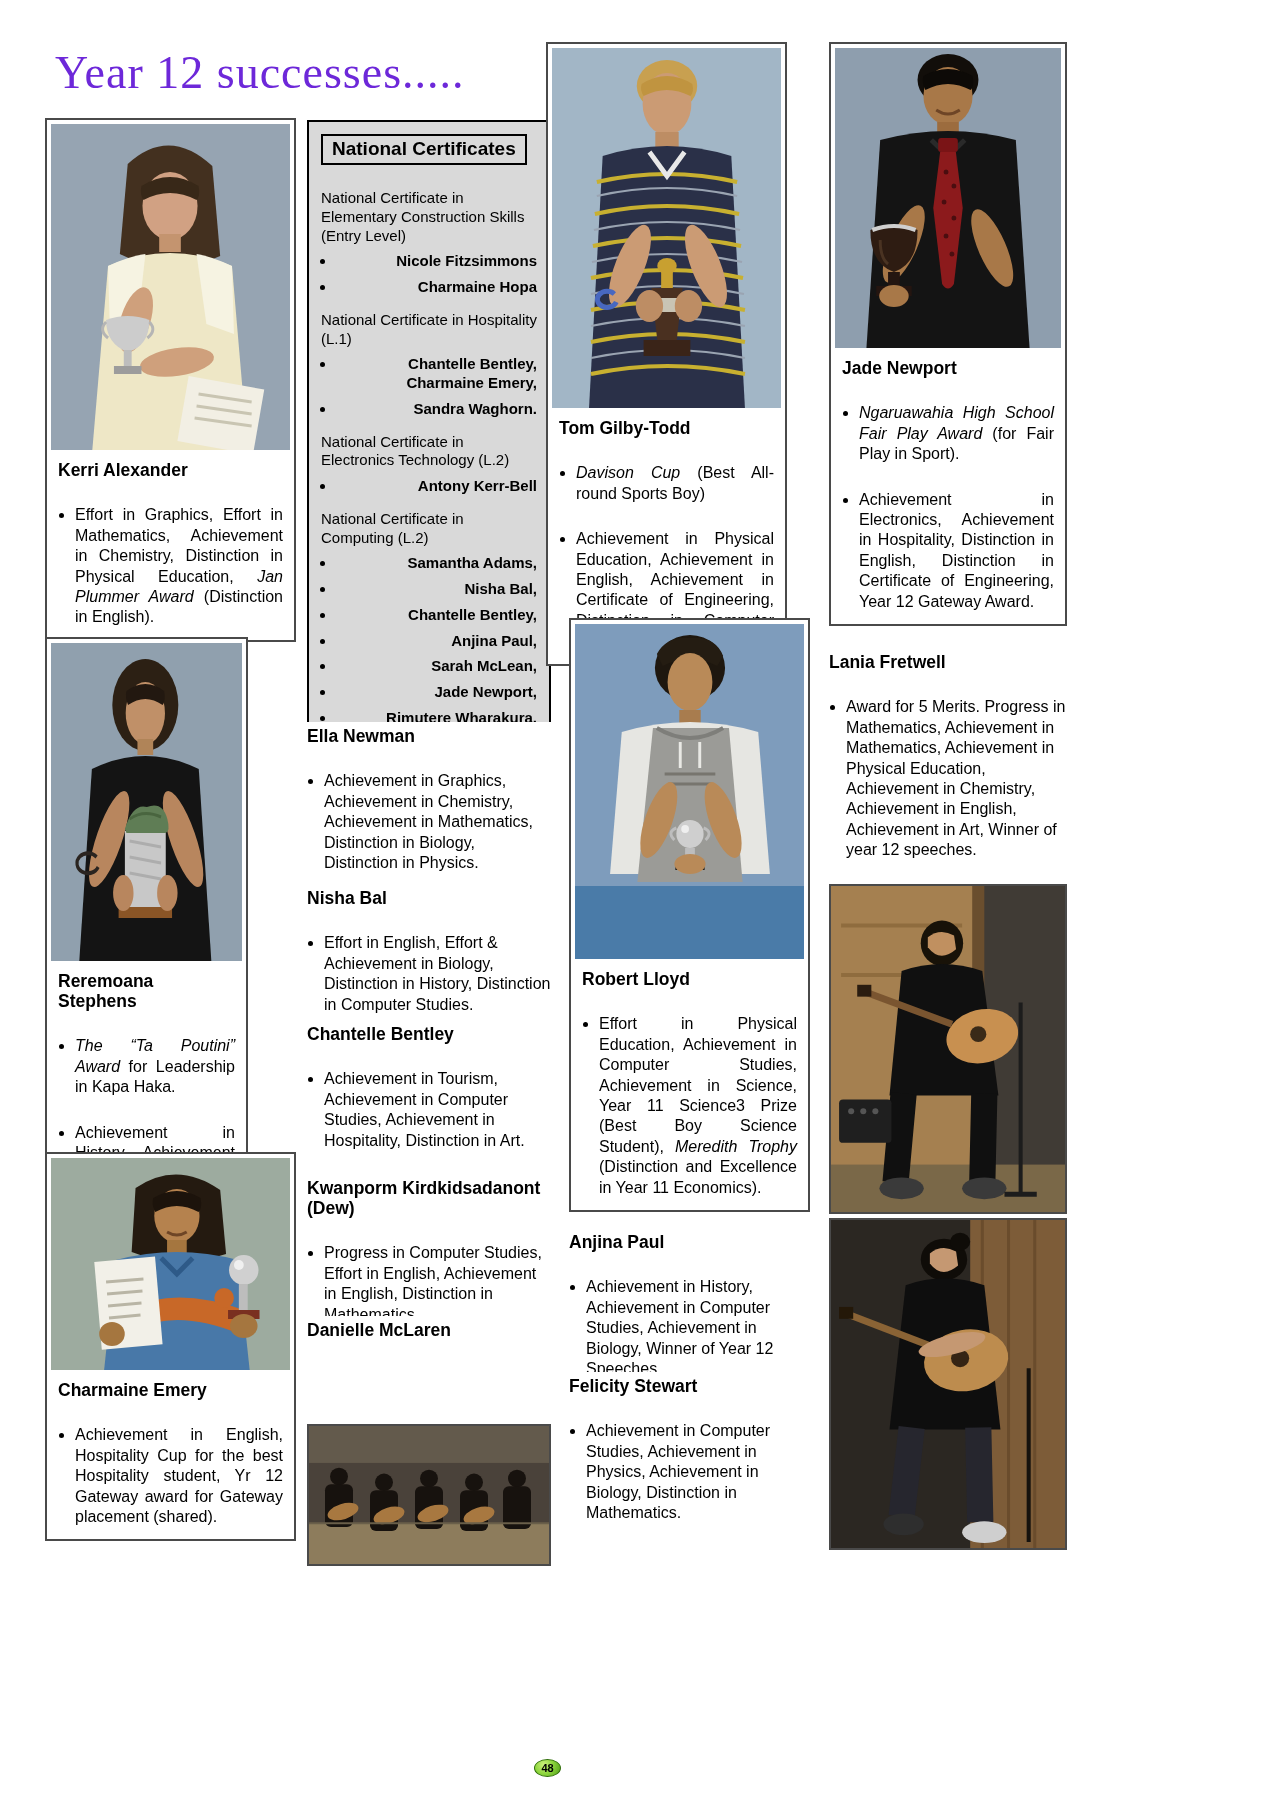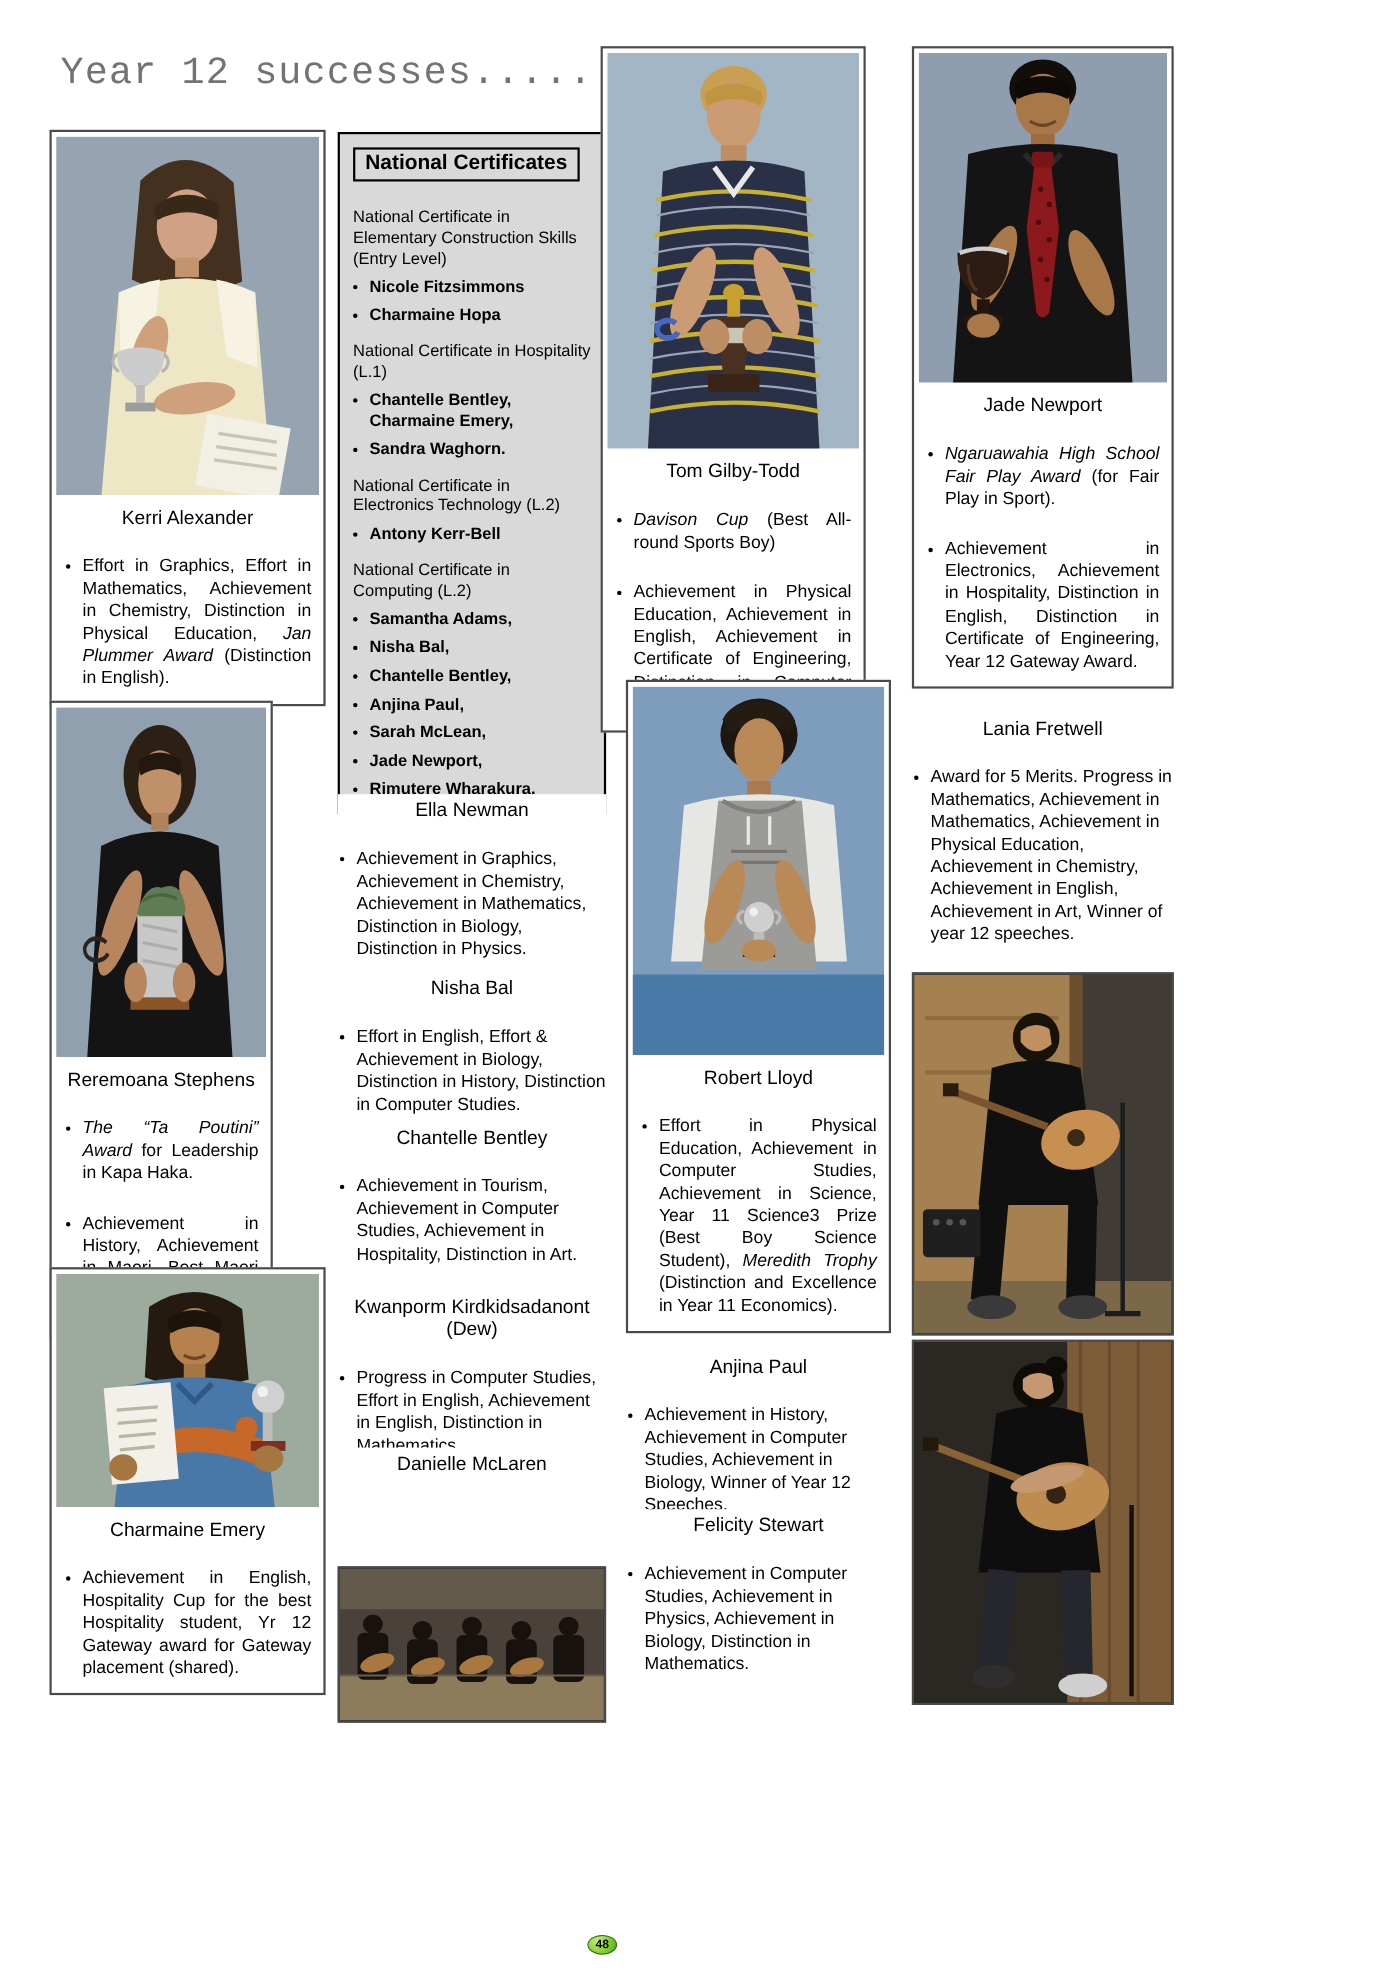--- a/index.html
+++ b/index.html
@@ -1,36 +1,36 @@
 <!DOCTYPE html>
 <html><head>
 <meta charset="utf-8">
 <style>
   *{margin:0;padding:0;box-sizing:border-box}
   html,body{background:#fff}
   body{width:1272px;height:1800px;position:relative;font-family:"Liberation Sans",sans-serif;color:#000}
   .page{position:absolute;left:0;top:0;width:1272px;height:1800px;background:#fff;overflow:hidden}
   .abs{position:absolute}
-  .title{font-family:Liberation Mono, monospace;font-size:35px;letter-spacing:1px;color:#737373}
+  .title{font-family:Liberation Serif, serif;font-size:46px;letter-spacing:1px;color:#6d28d9}
   .pbox{border:2px solid #4a4a4a;background:#fff;padding:4px}
   .photo{display:block;width:100%;overflow:hidden}
   .photo svg{display:block;width:100%;height:100%}
   .caption{padding:6px 7px 8px 7px}
-  .sname{font-weight:normal;font-size:17.5px;text-align:center;margin:4px 0 2px 0;line-height:1.15}
+  .sname{font-weight:bold;font-size:17.5px;margin:4px 0 2px 0;line-height:1.15}
   ul.blist{list-style:disc;padding-left:17px;margin:2px 0 0 0}
   ul.blist li{font-size:16px;line-height:1.28;margin-top:25px;text-align:left}
   .just ul.blist li{text-align:justify}
   i{font-style:italic}
   .plain-section{background:#fff}
   
   .nc-panel{background:#d9d9d9;border:2px solid #000;padding:12px 12px 10px 12px}
   .nc-title{display:inline-block;border:2px solid #000;padding:2px 9px 3px 9px;font-weight:bold;font-size:19px;margin-bottom:10px}
   .nc-heading{font-size:15px;line-height:1.25;margin-top:14px}
   .nc-panel ul.blist{padding-left:15px}
-  .nc-panel ul.blist li{font-size:15px;font-weight:bold;line-height:1.25;margin-top:7px;text-align:left}
+  .nc-panel ul.blist li{font-size:15px;font-weight:bold;line-height:1.25;margin-top:7px;text-align:right}
   .photo-frame{border:2px solid #4a4a4a;overflow:hidden;background:#222}
   .photo-frame svg{display:block;width:100%;height:100%}
   .page-badge{width:27px;height:18px;border-radius:50%;background:radial-gradient(circle at 35% 30%,#cdf07e 0%,#8ed63e 45%,#4f9e14 100%);border:1px solid #2f6e08;display:flex;align-items:center;justify-content:center;font-size:11px;font-weight:bold;color:#000}
 </style>
 </head>
 <body>
 
 <div class="page">
 
   <div class="abs title" style="left:55px;top:46px">Year 12 successes.....</div>

